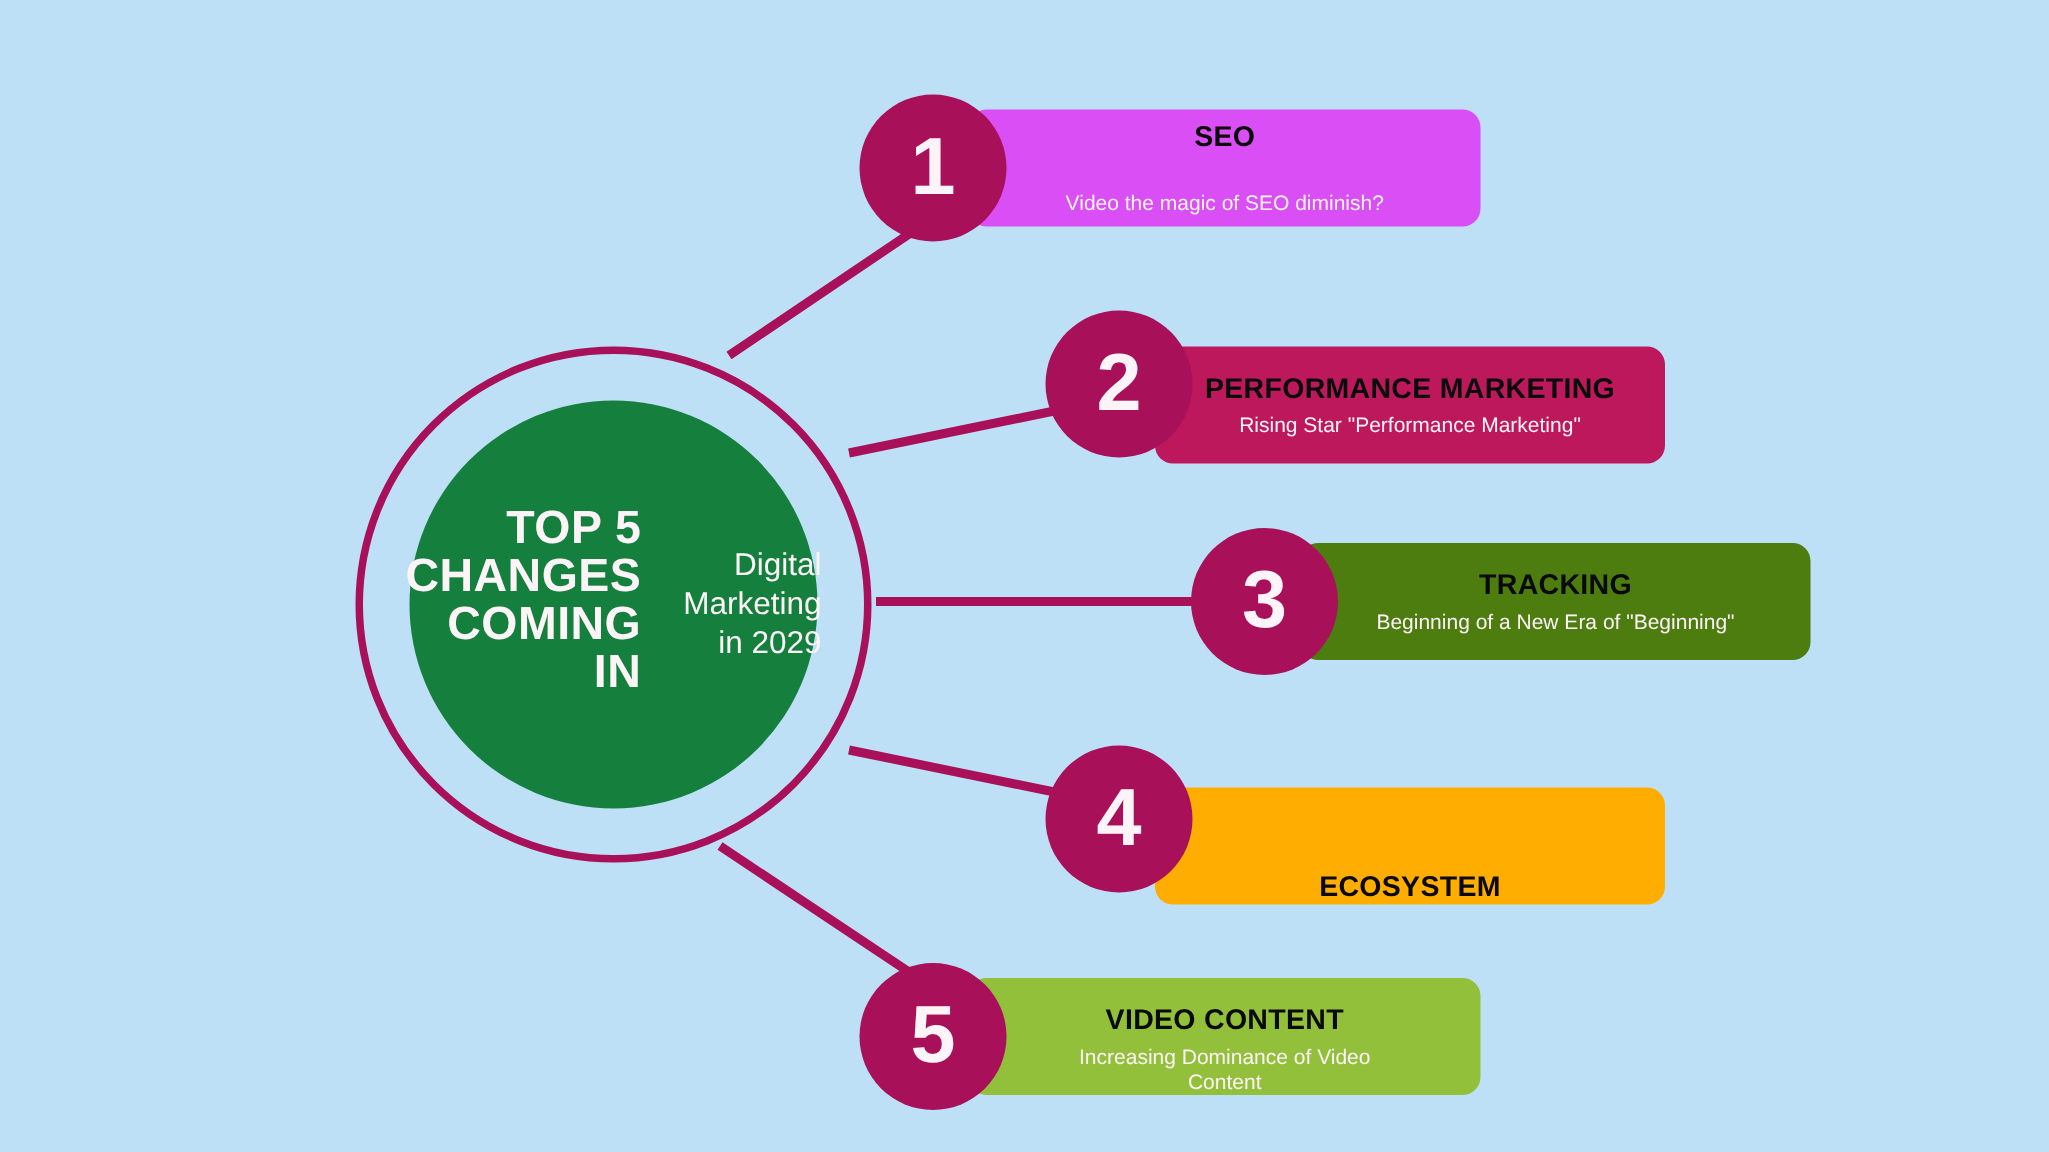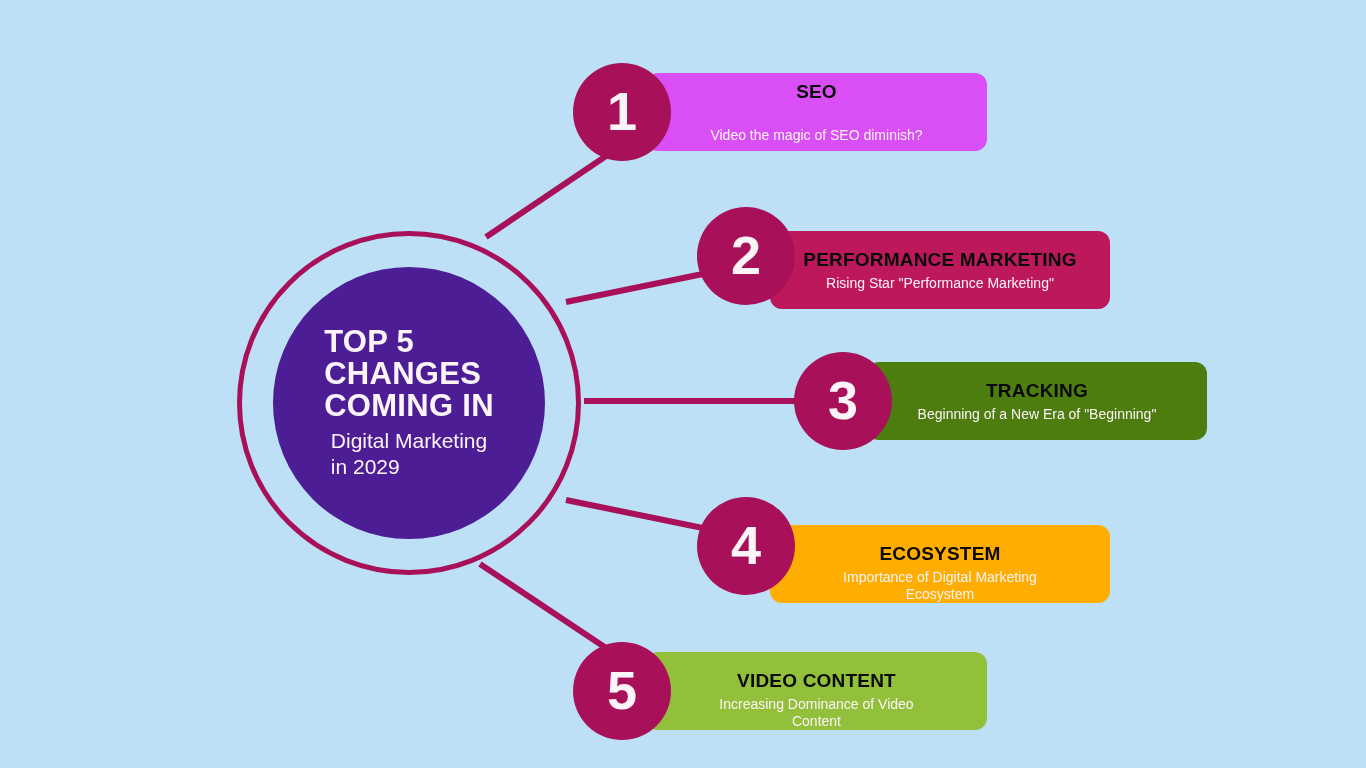--- a/index.html
+++ b/index.html
@@ -38,27 +38,27 @@
     box-sizing: border-box;
     z-index: 3;
   }
   .hub-core {
     position: absolute;
     left: 273px;
     top: 267px;
     width: 272px;
     height: 272px;
     border-radius: 50%;
-    background: #4c1d95;
+    background: #15803d;
     z-index: 4;
     display: flex;
-    flex-direction: column;
+    flex-direction: row;
     align-items: center;
     justify-content: center;
-    text-align: left;
+    text-align: right;
   }
   .hub-title {
     color: #fdf4f7;
     font-size: 31px;
     font-weight: bold;
     line-height: 32px;
     letter-spacing: 0.3px;
     white-space: pre-line;
     margin: 0 0 6px 0;
     padding: 0 14px;
@@ -177,22 +177,20 @@
       <div class="bar-sub">Beginning of a New Era of "Beginning"</div>
     </div>
     <div class="num-badge">
       <span>3</span>
     </div>
   </div>
 
   <div class="row" style="left:697px; top:497px; width:413px; height:98px;">
     <div class="bar" style="left:73px; top:28px; width:340px; background:#ffad00;justify-content:flex-end;">
       <div class="bar-title">ECOSYSTEM</div>
-      <div class="bar-sub">Importance of Digital Marketing
-Ecosystem</div>
     </div>
     <div class="num-badge">
       <span>4</span>
     </div>
   </div>
 
   <div class="row" style="left:573px; top:642px; width:414px; height:98px;">
     <div class="bar" style="left:73px; top:10px; width:341px; background:#92c03a;justify-content:flex-end;">
       <div class="bar-title">VIDEO CONTENT</div>
       <div class="bar-sub">Increasing Dominance of Video

